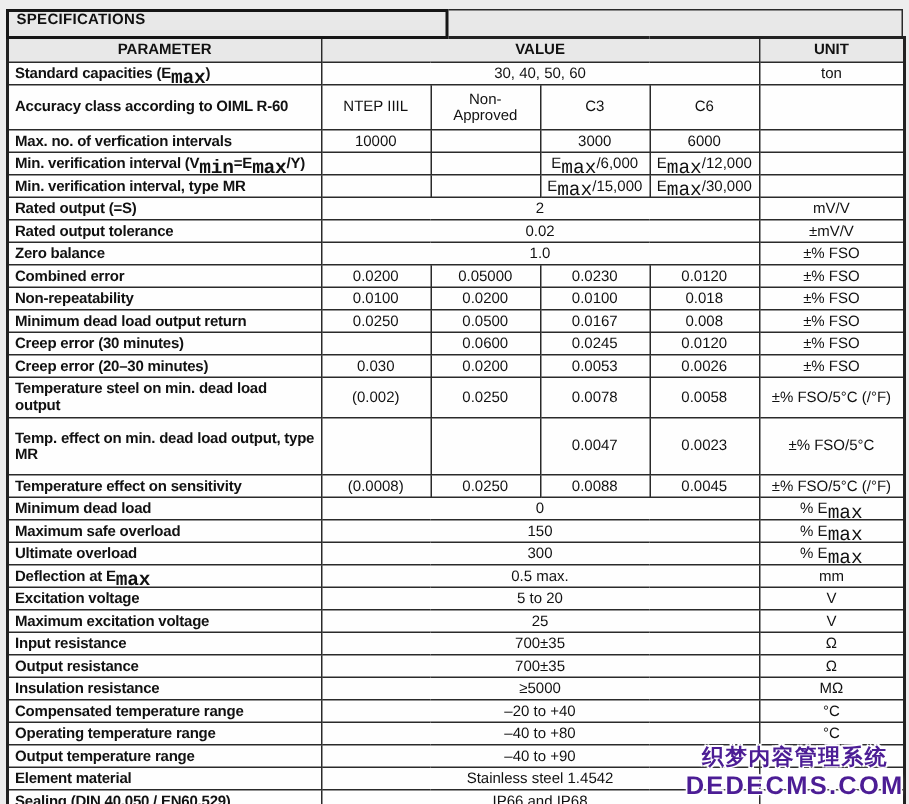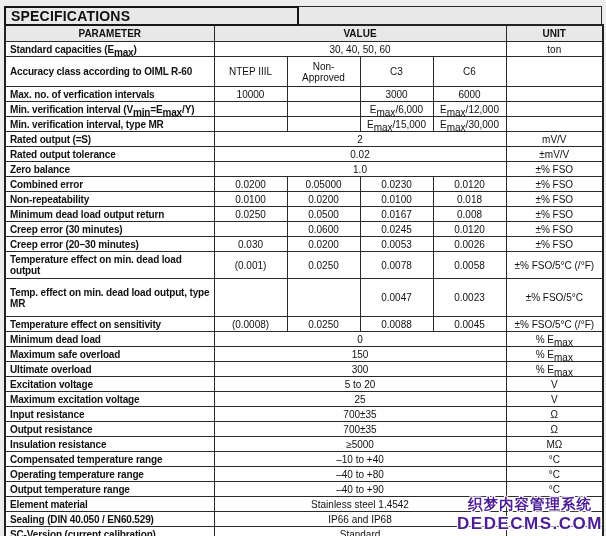--- a/index.html
+++ b/index.html
@@ -20,23 +20,23 @@
     border: 1px solid #2a2a2a;
     border-bottom: none;
     position: relative;
   }
   .title-box {
     position: absolute; left: -1px; top: -1px;
     height: 20px; width: 295px;
     box-sizing: border-box;
     border: 2px solid #161616;
     background: #e8e8e8;
-    display: flex; align-items: flex-end;
+    display: flex; align-items: flex-start;
     padding-left: 5px;
-    font-weight: bold; font-size: 14px; color: #101010;
+    font-weight: bold; font-size: 10px; color: #101010;
     letter-spacing: 0.2px;
     z-index: 2;
   }
   table.spec {
     border-collapse: collapse;
     table-layout: fixed;
     width: 598px;
     background: #fefefe;
     border: 2px solid #222;
   }
@@ -62,21 +62,21 @@
   td.param {
     font-weight: bold;
     text-align: left;
     padding-left: 4px;
     letter-spacing: -0.15px;
   }
   td.val, td.unit {
     text-align: center;
     white-space: pre-line;
   }
-  sub { font-size: 10px; line-height: 0; }
+  sub { font-size: 13px; line-height: 0; font-family: Liberation Mono, monospace; }
   .watermark {
     position: absolute;
     right: 3px; top: 495px;
     z-index: 5;
     text-align: center;
     font-weight: bold;
     text-shadow: -1px -1px 0 #fff, 1px -1px 0 #fff, -1px 1px 0 #fff, 1px 1px 0 #fff, 0 0 3px #fff;
   }
   .wm-line1 { font-size: 14.5px; letter-spacing: 1px; }
   .wm-line2 { font-size: 17px; letter-spacing: 1.5px; }
@@ -193,22 +193,22 @@
         </tr>
         <tr>
           <td class="param">Creep error (20–30 minutes)</td>
           <td class="val">0.030</td>
           <td class="val">0.0200</td>
           <td class="val">0.0053</td>
           <td class="val">0.0026</td>
           <td class="unit">±% FSO</td>
         </tr>
         <tr style="height: 27px;">
-          <td class="param">Temperature effect on min. dead load output</td>
-          <td class="val">(0.001)</td>
+          <td class="param">Temperature steel on min. dead load output</td>
+          <td class="val">(0.002)</td>
           <td class="val">0.0250</td>
           <td class="val">0.0078</td>
           <td class="val">0.0058</td>
           <td class="unit">±% FSO/5°C (/°F)</td>
         </tr>
         <tr style="height: 38px;">
           <td class="param">Temp. effect on min. dead load output, type MR</td>
           <td class="val"></td>
           <td class="val"></td>
           <td class="val">0.0047</td>
@@ -232,20 +232,25 @@
           <td class="param">Maximum safe overload</td>
           <td class="val" colspan="4">150</td>
           <td class="unit">% E<sub>max</sub></td>
         </tr>
         <tr>
           <td class="param">Ultimate overload</td>
           <td class="val" colspan="4">300</td>
           <td class="unit">% E<sub>max</sub></td>
         </tr>
         <tr>
+          <td class="param">Deflection at E<sub>max</sub></td>
+          <td class="val" colspan="4">0.5 max.</td>
+          <td class="unit">mm</td>
+        </tr>
+        <tr>
           <td class="param">Excitation voltage</td>
           <td class="val" colspan="4">5 to 20</td>
           <td class="unit">V</td>
         </tr>
         <tr>
           <td class="param">Maximum excitation voltage</td>
           <td class="val" colspan="4">25</td>
           <td class="unit">V</td>
         </tr>
         <tr>
@@ -258,21 +263,21 @@
           <td class="val" colspan="4">700±35</td>
           <td class="unit">Ω</td>
         </tr>
         <tr>
           <td class="param">Insulation resistance</td>
           <td class="val" colspan="4">≥5000</td>
           <td class="unit">MΩ</td>
         </tr>
         <tr>
           <td class="param">Compensated temperature range</td>
-          <td class="val" colspan="4">–10 to +40</td>
+          <td class="val" colspan="4">–20 to +40</td>
           <td class="unit">°C</td>
         </tr>
         <tr>
           <td class="param">Operating temperature range</td>
           <td class="val" colspan="4">–40 to +80</td>
           <td class="unit">°C</td>
         </tr>
         <tr>
           <td class="param">Output temperature range</td>
           <td class="val" colspan="4">–40 to +90</td>

